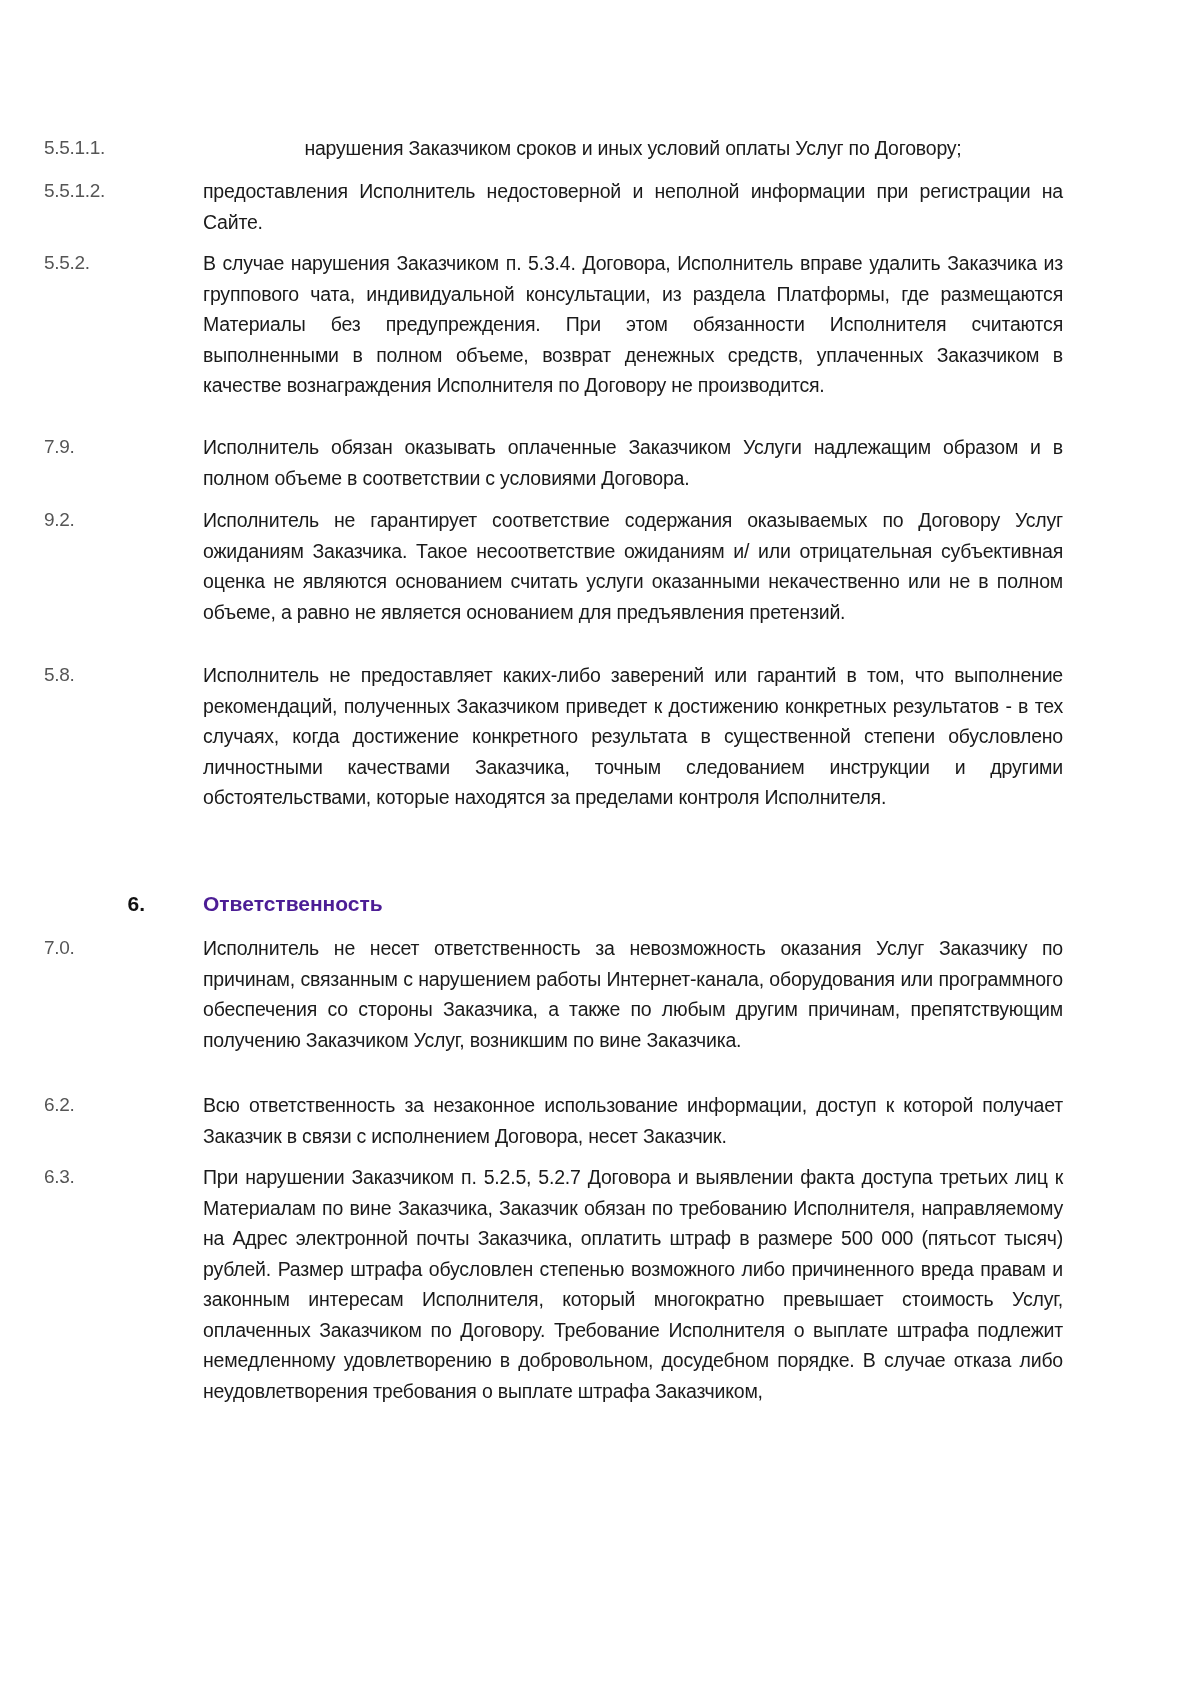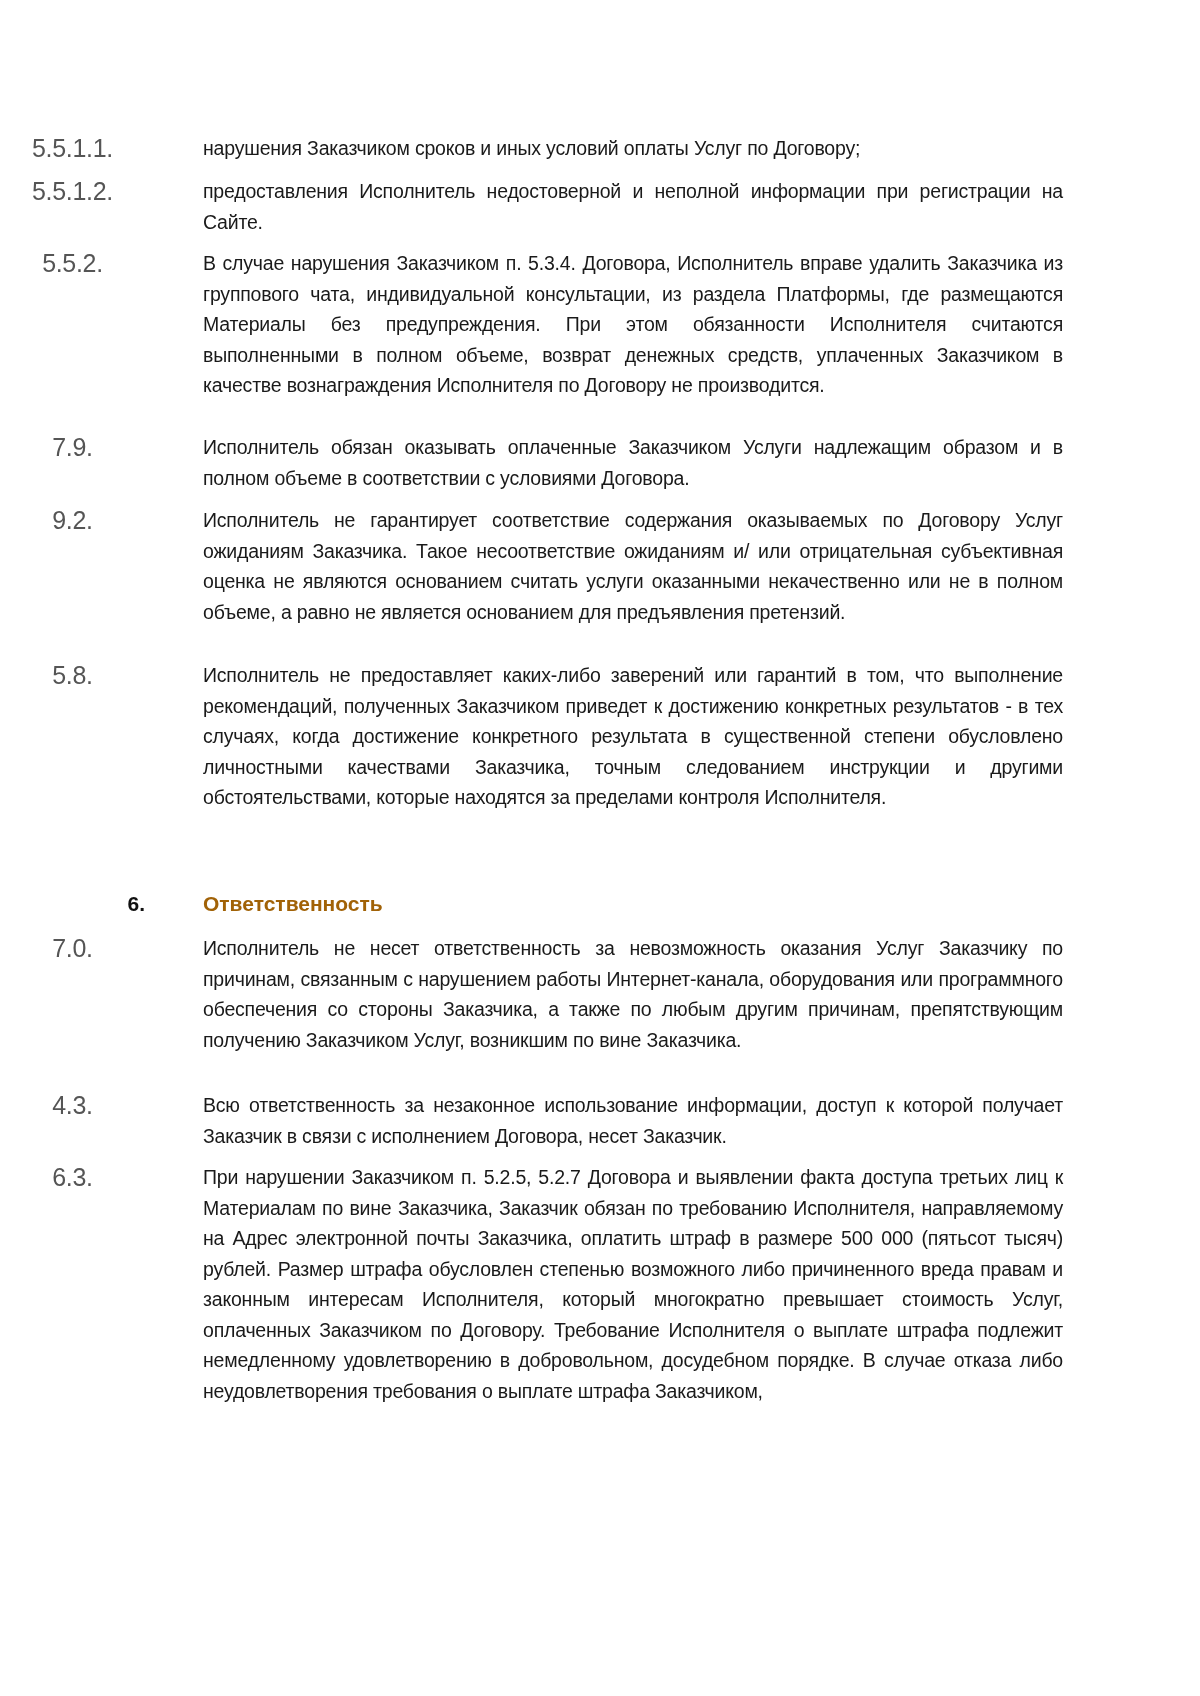--- a/index.html
+++ b/index.html
@@ -9,52 +9,53 @@
     background: #ffffff;
     font-family: "Liberation Sans", "DejaVu Sans", sans-serif;
     color: #1a1a1a;
   }
   .clause {
     position: absolute;
     left: 0; width: 1200px;
   }
   .num {
     position: absolute;
-    text-align: center;
+    text-align: left;
     width: 145px; left: 0;
-    font-size: 25px;
+    font-size: 19px;
     color: #555555;
     line-height: 30px;
     letter-spacing: -0.3px;
+    padding-left: 44px;
   }
   .text {
     position: absolute;
     left: 203px; width: 860px;
     font-size: 19.5px;
     line-height: 30.5px;
     text-align: justify;
     letter-spacing: -0.2px;
   }
   .heading-num {
     position: absolute; left: 0; width: 145px; text-align: right;
     font-size: 21px; font-weight: bold; color: #111111; line-height: 30px;
   }
   .heading-text {
     position: absolute; left: 203px; font-size: 21px; font-weight: bold;
-    color: #a16207; line-height: 30px;
+    color: #4c1d95; line-height: 30px;
   }
 </style>
 </head>
 <body>
 
 <div class="page">
 
   <div class="clause" style="top:133px">
     <div class="num">5.5.1.1.</div>
-    <div class="text" style="text-align:left">нарушения Заказчиком сроков и иных условий оплаты Услуг по Договору;</div>
+    <div class="text" style="text-align:center">нарушения Заказчиком сроков и иных условий оплаты Услуг по Договору;</div>
   </div>
 
   <div class="clause" style="top:176px">
     <div class="num">5.5.1.2.</div>
     <div class="text">предоставления Исполнитель недостоверной и неполной информации при регистрации на Сайте.</div>
   </div>
 
   <div class="clause" style="top:248px">
     <div class="num">5.5.2.</div>
     <div class="text">В случае нарушения Заказчиком п. 5.3.4. Договора, Исполнитель вправе удалить Заказчика из группового чата, индивидуальной консультации, из раздела Платформы, где размещаются Материалы без предупреждения. При этом обязанности Исполнителя считаются выполненными в полном объеме, возврат денежных средств, уплаченных Заказчиком в качестве вознаграждения Исполнителя по Договору не производится.</div>
@@ -79,21 +80,21 @@
     <div class="heading-num">6.</div>
     <div class="heading-text">Ответственность</div>
   </div>
 
   <div class="clause" style="top:933px">
     <div class="num">7.0.</div>
     <div class="text">Исполнитель не несет ответственность за невозможность оказания Услуг Заказчику по причинам, связанным с нарушением работы Интернет-канала, оборудования или программного обеспечения со стороны Заказчика, а также по любым другим причинам, препятствующим получению Заказчиком Услуг, возникшим по вине Заказчика.</div>
   </div>
 
   <div class="clause" style="top:1090px">
-    <div class="num">4.3.</div>
+    <div class="num">6.2.</div>
     <div class="text">Всю ответственность за незаконное использование информации, доступ к которой получает Заказчик в связи с исполнением Договора, несет Заказчик.</div>
   </div>
 
   <div class="clause" style="top:1162px">
     <div class="num">6.3.</div>
     <div class="text">При нарушении Заказчиком п. 5.2.5, 5.2.7 Договора и выявлении факта доступа третьих лиц к Материалам по вине Заказчика, Заказчик обязан по требованию Исполнителя, направляемому на Адрес электронной почты Заказчика, оплатить штраф в размере 500 000 (пятьсот тысяч) рублей. Размер штрафа обусловлен степенью возможного либо причиненного вреда правам и законным интересам Исполнителя, который многократно превышает стоимость Услуг, оплаченных Заказчиком по Договору. Требование Исполнителя о выплате штрафа подлежит немедленному удовлетворению в добровольном, досудебном порядке. В случае отказа либо неудовлетворения требования о выплате штрафа Заказчиком,</div>
   </div>
 
 </div>
 

